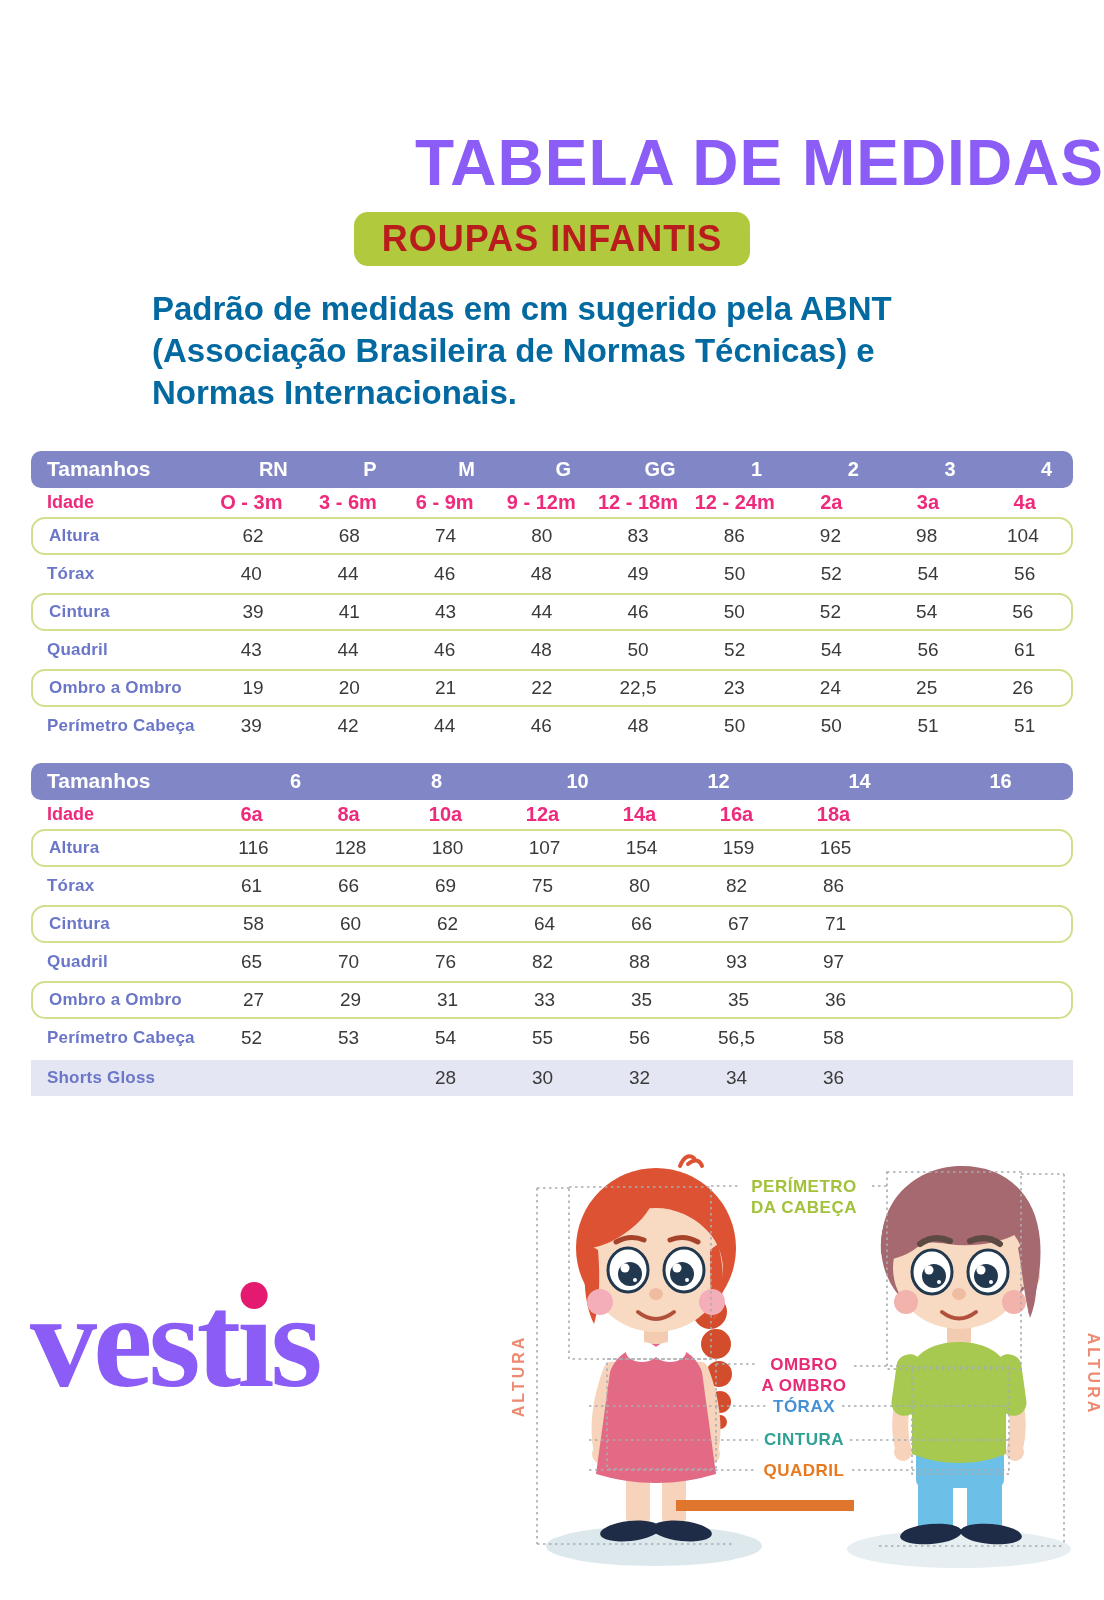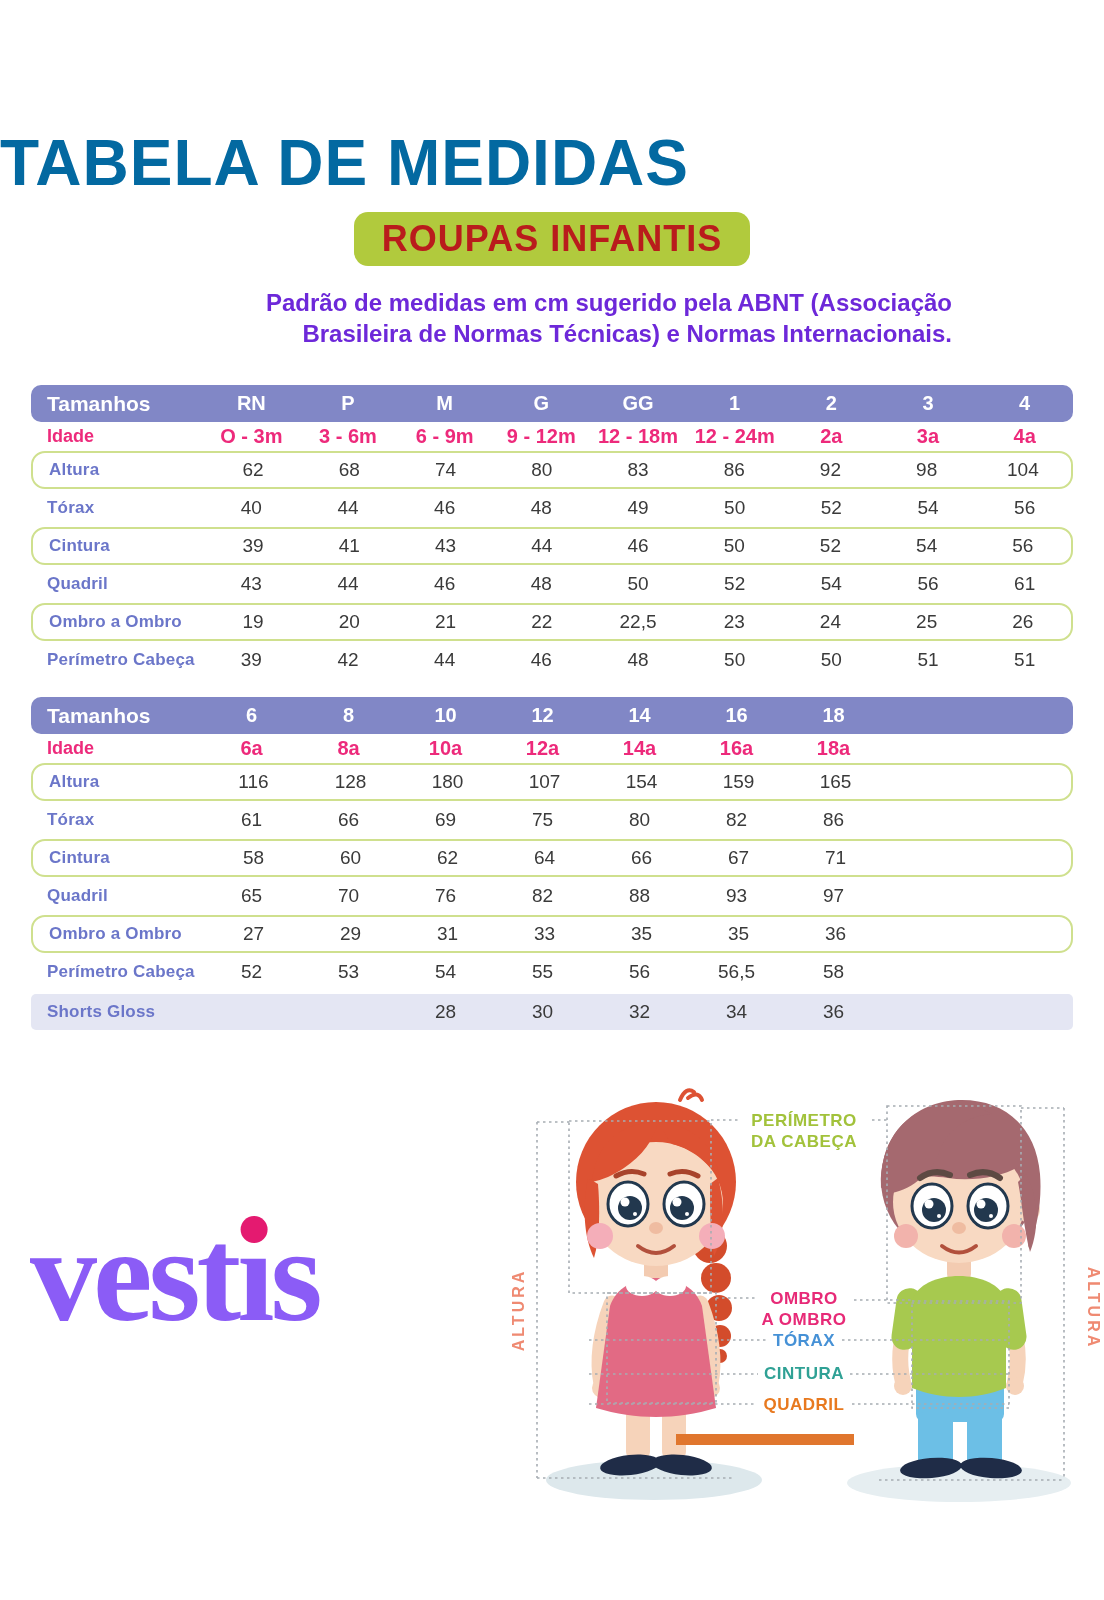--- a/index.html
+++ b/index.html
@@ -1,50 +1,50 @@
 <!DOCTYPE html>
 <html><head>
 <meta charset="utf-8">
 <style>
   html,body{margin:0;padding:0;}
   body{
     width:1104px;height:1600px;background:#ffffff;position:relative;overflow:hidden;
     font-family:"Liberation Sans",sans-serif;
   }
   .page-title{
-    margin:126px 0 0;text-align:left;font-size:64px;font-weight:bold;
-    color:#0369a1;letter-spacing:1px;
+    margin:126px 0 0;text-align:right;font-size:64px;font-weight:bold;
+    color:#8b5cf6;letter-spacing:1px;
   }
   .badge-wrap{text-align:center;margin-top:12px;}
   .badge{
     display:inline-block;background:#b1ca3d;color:#b91c1c;font-size:36px;font-weight:bold;
     padding:6px 28px;border-radius:14px;letter-spacing:1px;
   }
   .subtitle{
-    width:800px;margin:22px auto 0;text-align:right;font-size:24px;font-weight:bold;
-    color:#6d28d9;line-height:1.28;
+    width:800px;margin:22px auto 0;text-align:left;font-size:33px;font-weight:bold;
+    color:#0369a1;line-height:1.28;
   }
   .tables{width:1042px;margin:36px auto 0;}
   .t2{margin-top:18px;}
   .thead{
     display:grid;height:37px;background:#8187c6;border-radius:10px;align-items:center;
-    color:#ffffff;font-weight:bold;font-size:20px;
+    color:#ffffff;font-weight:bold;font-size:20px;gap:44px;
   }
   .thead .tlabel{padding-left:16px;font-size:21px;}
   .age-row{display:grid;height:29px;align-items:center;color:#ed2a7b;font-weight:bold;font-size:20px;}
   .age-row .tlabel{padding-left:16px;font-size:18px;}
   .trow{
     display:grid;height:38px;align-items:center;font-size:19px;color:#3a3a3a;
     box-sizing:border-box;background:#ffffff;
   }
   .trow .tlabel{
     padding-left:16px;font-size:17px;color:#6b76c9;font-weight:bold;letter-spacing:.2px;
   }
   .trow.bordered{border:2px solid #cfe08e;border-radius:14px;}
-  .trow.shaded{background:#e4e6f3;border-radius:5px;height:36px;margin-top:3px;}
+  .trow.shaded{background:#e4e6f3;border-radius:0;height:36px;margin-top:3px;}
   .cell{text-align:center;}
   .t1 .thead,.t1 .age-row,.t1 .trow{grid-template-columns:172px repeat(9,1fr);}
   .t2 .thead,.t2 .age-row,.t2 .trow{grid-template-columns:172px repeat(7,97px) 1fr;}
   .bottom{position:relative;height:570px;margin-top:18px;}
   .logo{
     position:absolute;left:30px;top:160px;
     font-family:Liberation Serif, serif;font-size:134px;font-weight:bold;
     color:#8b5cf6;letter-spacing:-4px;line-height:1;
   }
   .i-wrap{display:inline-block;position:relative;}

